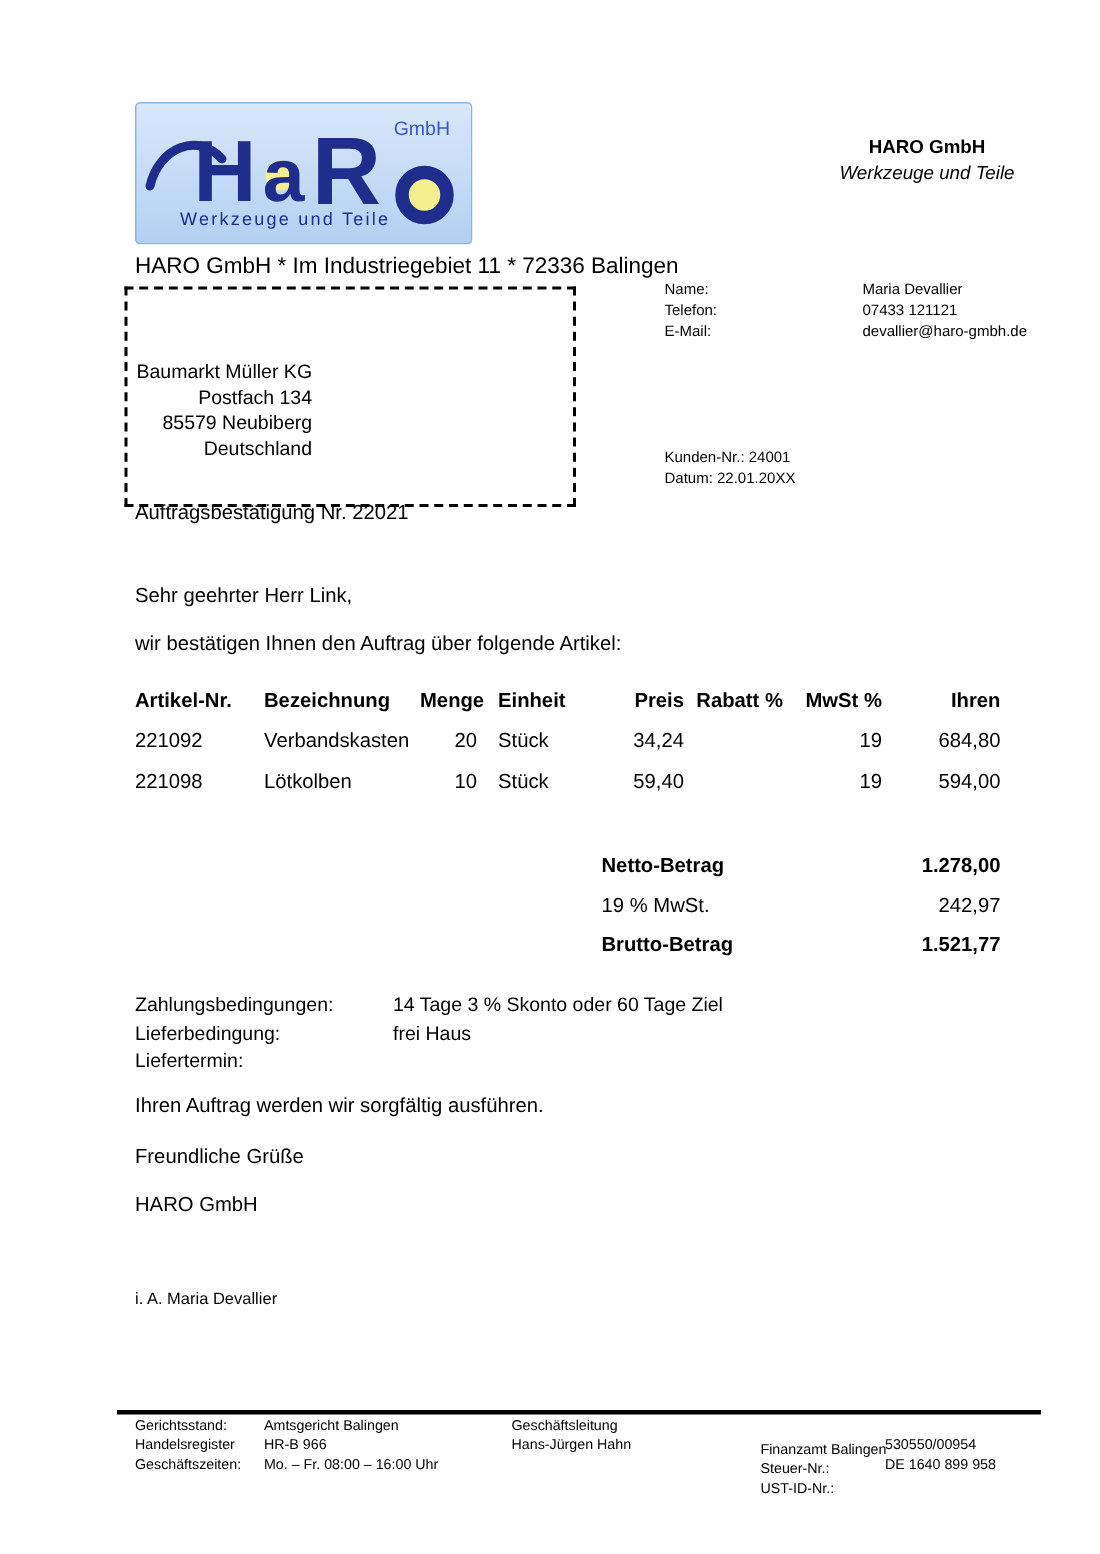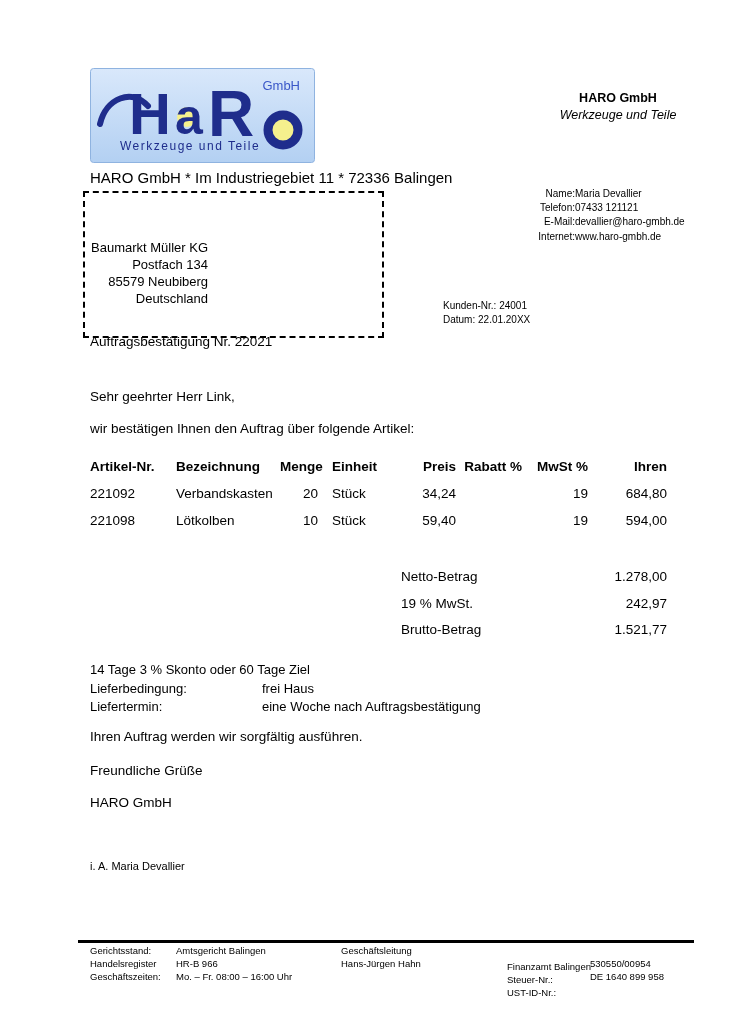--- a/index.html
+++ b/index.html
@@ -16,38 +16,38 @@
   .company-name { font-weight:bold; }
   .company-tagline { font-style:italic; }
   
   .sender { position:absolute; left:90px; top:169px; font-size:15px; }
   
   .addr-box { position:absolute; left:83px; top:191px; width:301px; height:147px;
               border:2px dashed #000; }
   .addr-text { position:absolute; left:6px; top:46px; font-size:13px; line-height:17px;text-align:right; }
   
   .contact { position:absolute; left:443px; top:187px; font-size:10px; line-height:14.2px; }
-  .contact-row { display:flex;text-align:right; }
+  .contact-row { display:flex; }
   .contact-label { width:132px; }
   
   .meta { position:absolute; left:443px; top:299px; font-size:10px; line-height:14px; }
   
   .doc-title { position:absolute; left:90px; top:334px; font-size:13.5px; font-weight:normal; }
   .salutation { position:absolute; left:90px; top:389px; font-size:13.5px; }
   .intro { position:absolute; left:90px; top:421px; font-size:13.5px; }
   
   .items-table { position:absolute; left:90px; top:459px; width:577px; font-size:13.5px; }
   .tr { display:grid; grid-template-columns:86px 104px 38px 79px 59px 66px 66px 79px; height:27px; }
   .th { font-weight:bold; }
   .c3,.c5,.c6,.c7,.c8 { text-align:right; }
   .c4 { padding-left:14px; }
   
   .totals { position:absolute; left:401px; top:569px; width:266px; font-size:13.5px; }
   .totals-row { display:flex; justify-content:space-between; height:26.5px; }
-  .bold { font-weight:normal; }
+  .bold { font-weight:bold; }
   
   .terms { position:absolute; left:90px; top:661px; font-size:13px; line-height:18.5px; }
   .term-row { display:flex; }
   .term-label { width:172px; }
   
   .closing-note { position:absolute; left:90px; top:729px; font-size:13.5px; }
   .closing-regards { position:absolute; left:90px; top:763px; font-size:13.5px; }
   .closing-company { position:absolute; left:90px; top:795px; font-size:13.5px; }
   .signature { position:absolute; left:90px; top:860px; font-size:11px; }
   
@@ -103,24 +103,20 @@
       <span>Maria Devallier</span>
     </div>
     <div class="contact-row">
       <span class="contact-label">Telefon:</span>
       <span>07433 121121</span>
     </div>
     <div class="contact-row">
       <span class="contact-label">E-Mail:</span>
       <span>devallier@haro-gmbh.de</span>
     </div>
-    <div class="contact-row">
-      <span class="contact-label">Internet:</span>
-      <span>www.haro-gmbh.de</span>
-    </div>
   </div>
 
   <div class="meta">
     <div>Kunden-Nr.: 24001</div>
     <div>Datum: 22.01.20XX</div>
   </div>
 
   <div class="doc-title">Auftragsbestätigung Nr. 22021</div>
 
   <div class="salutation">Sehr geehrter Herr Link,</div>
@@ -169,29 +165,29 @@
       <span>242,97</span>
     </div>
     <div class="totals-row bold">
       <span>Brutto-Betrag</span>
       <span>1.521,77</span>
     </div>
   </div>
 
   <div class="terms">
     <div class="term-row">
+      <span class="term-label">Zahlungsbedingungen:</span>
       <span>14 Tage 3 % Skonto oder 60 Tage Ziel</span>
     </div>
     <div class="term-row">
       <span class="term-label">Lieferbedingung:</span>
       <span>frei Haus</span>
     </div>
     <div class="term-row">
       <span class="term-label">Liefertermin:</span>
-      <span>eine Woche nach Auftragsbestätigung</span>
     </div>
   </div>
 
   <div class="closing-note">Ihren Auftrag werden wir sorgfältig ausführen.</div>
   <div class="closing-regards">Freundliche Grüße</div>
   <div class="closing-company">HARO GmbH</div>
   <div class="signature">i. A. Maria Devallier</div>
 
   <div class="footer-rule"></div>
   <div class="fcol fcol1">

